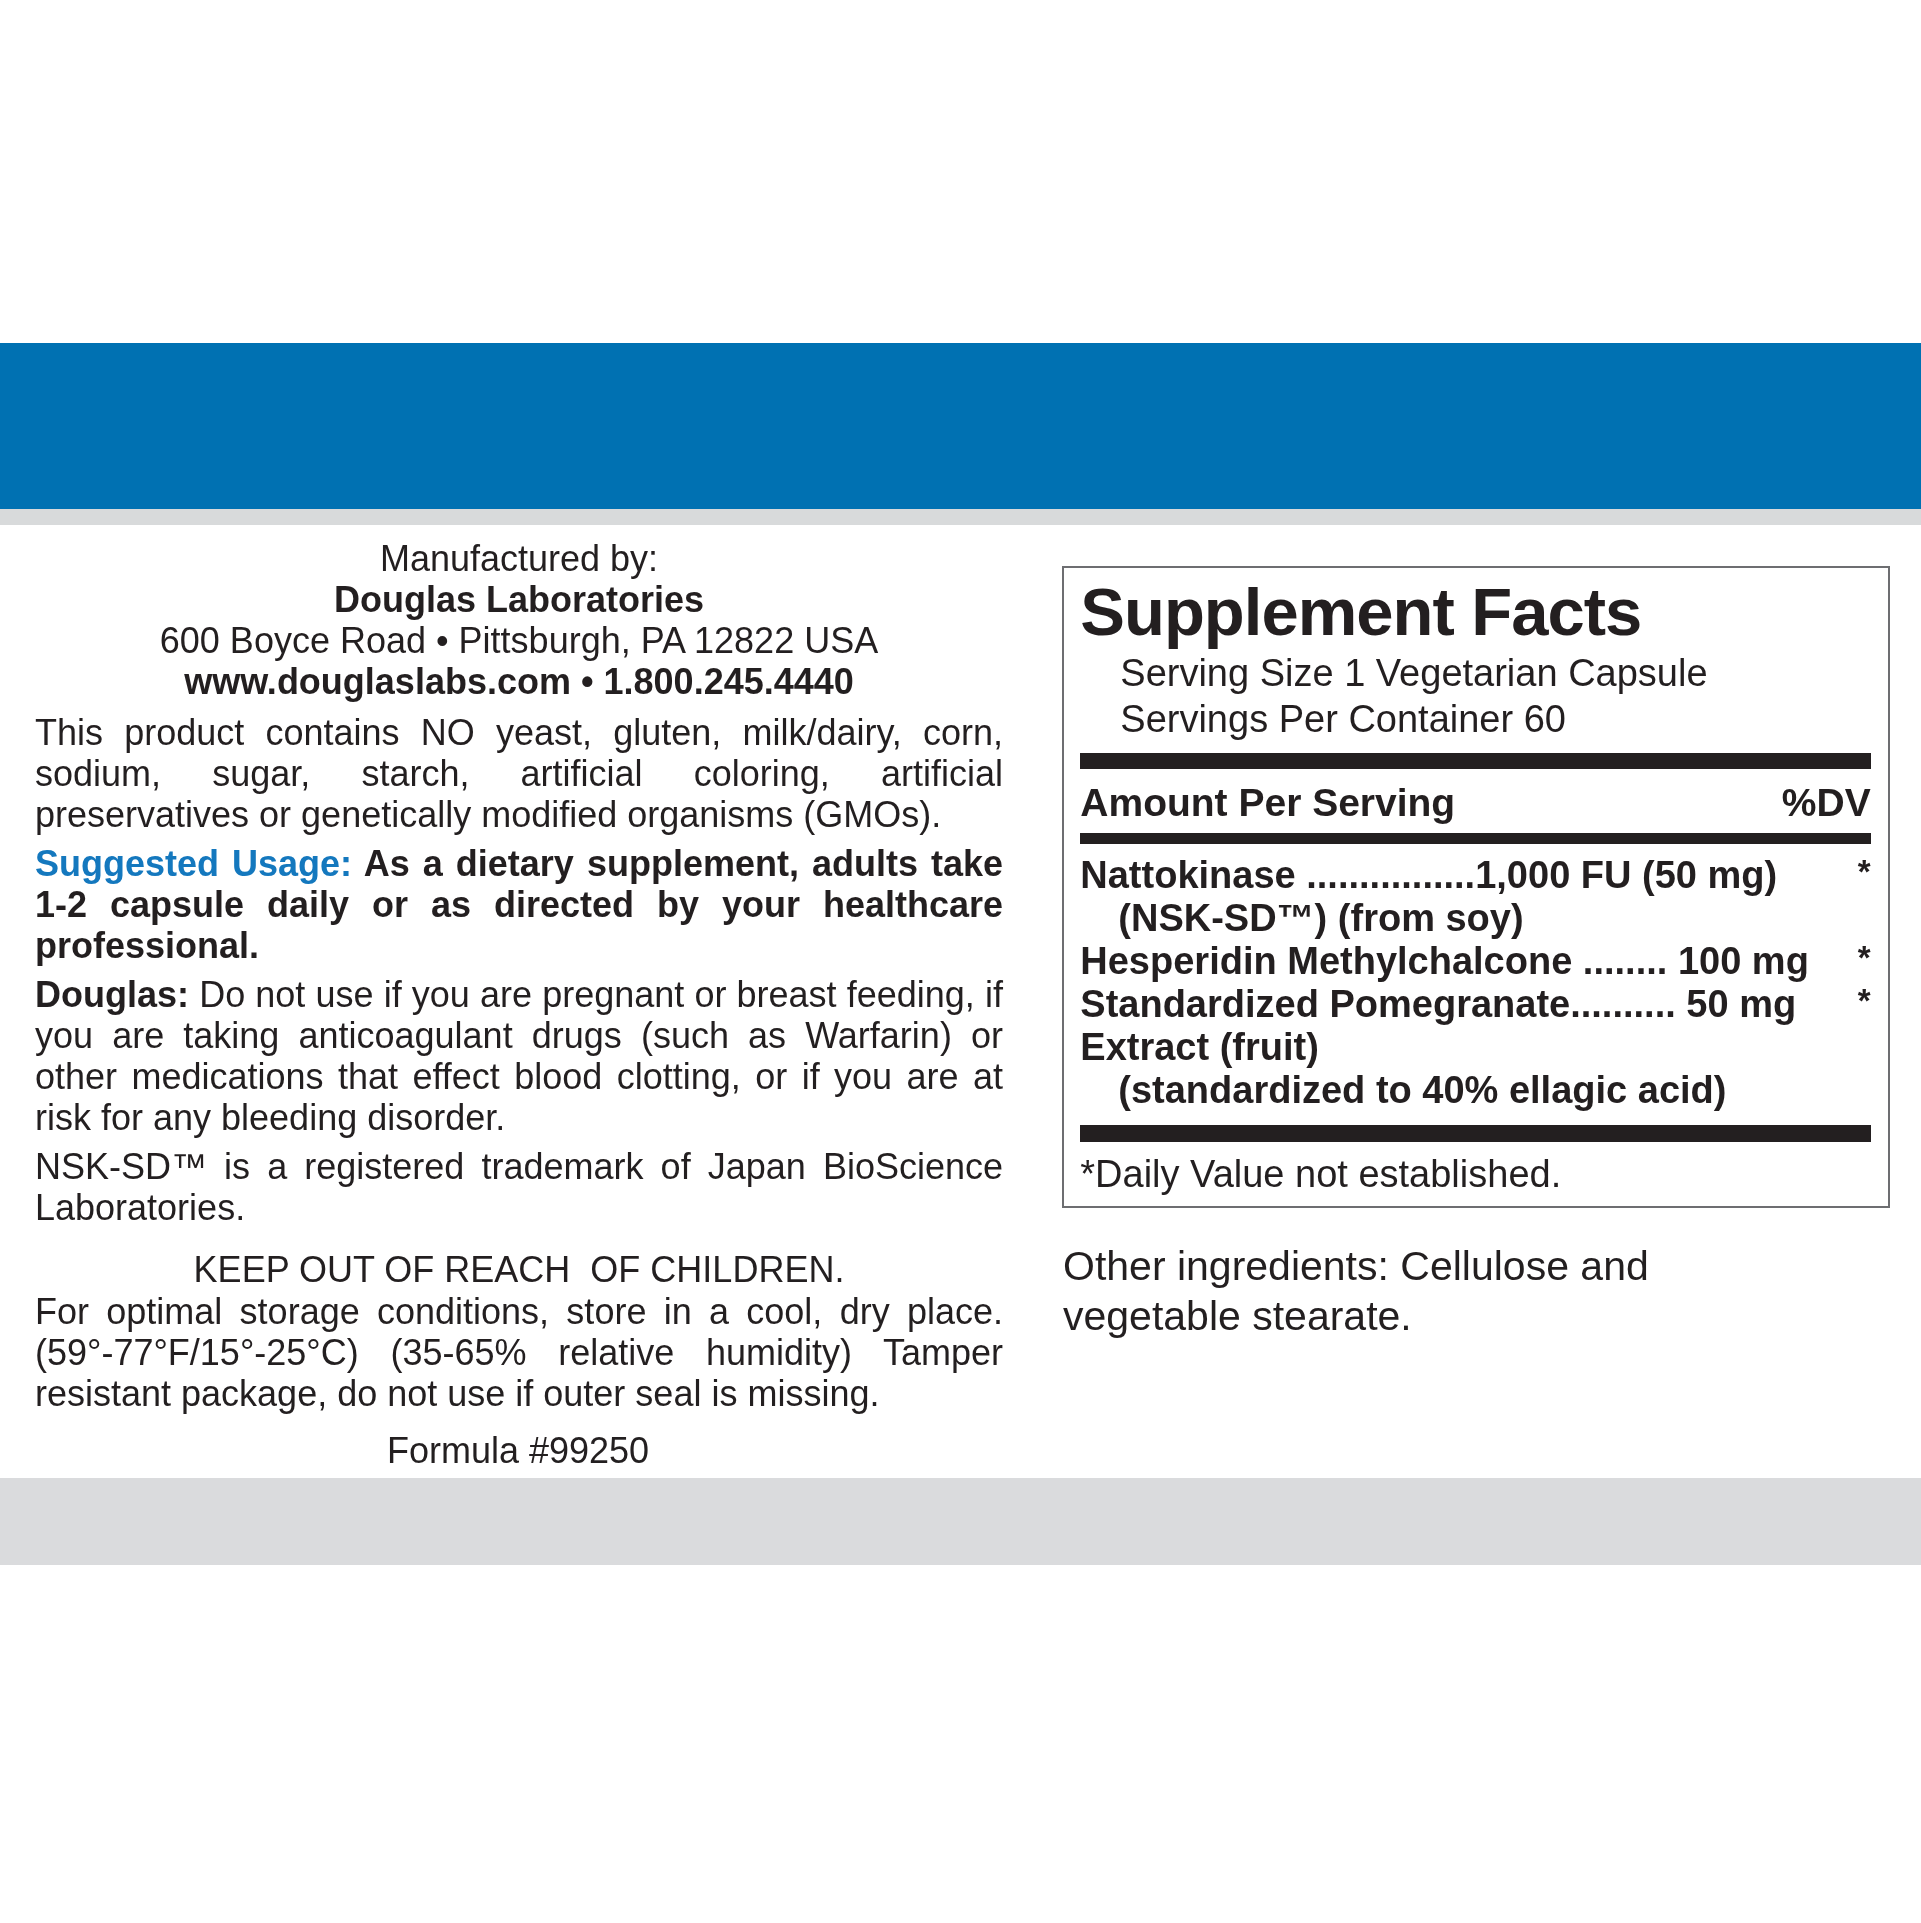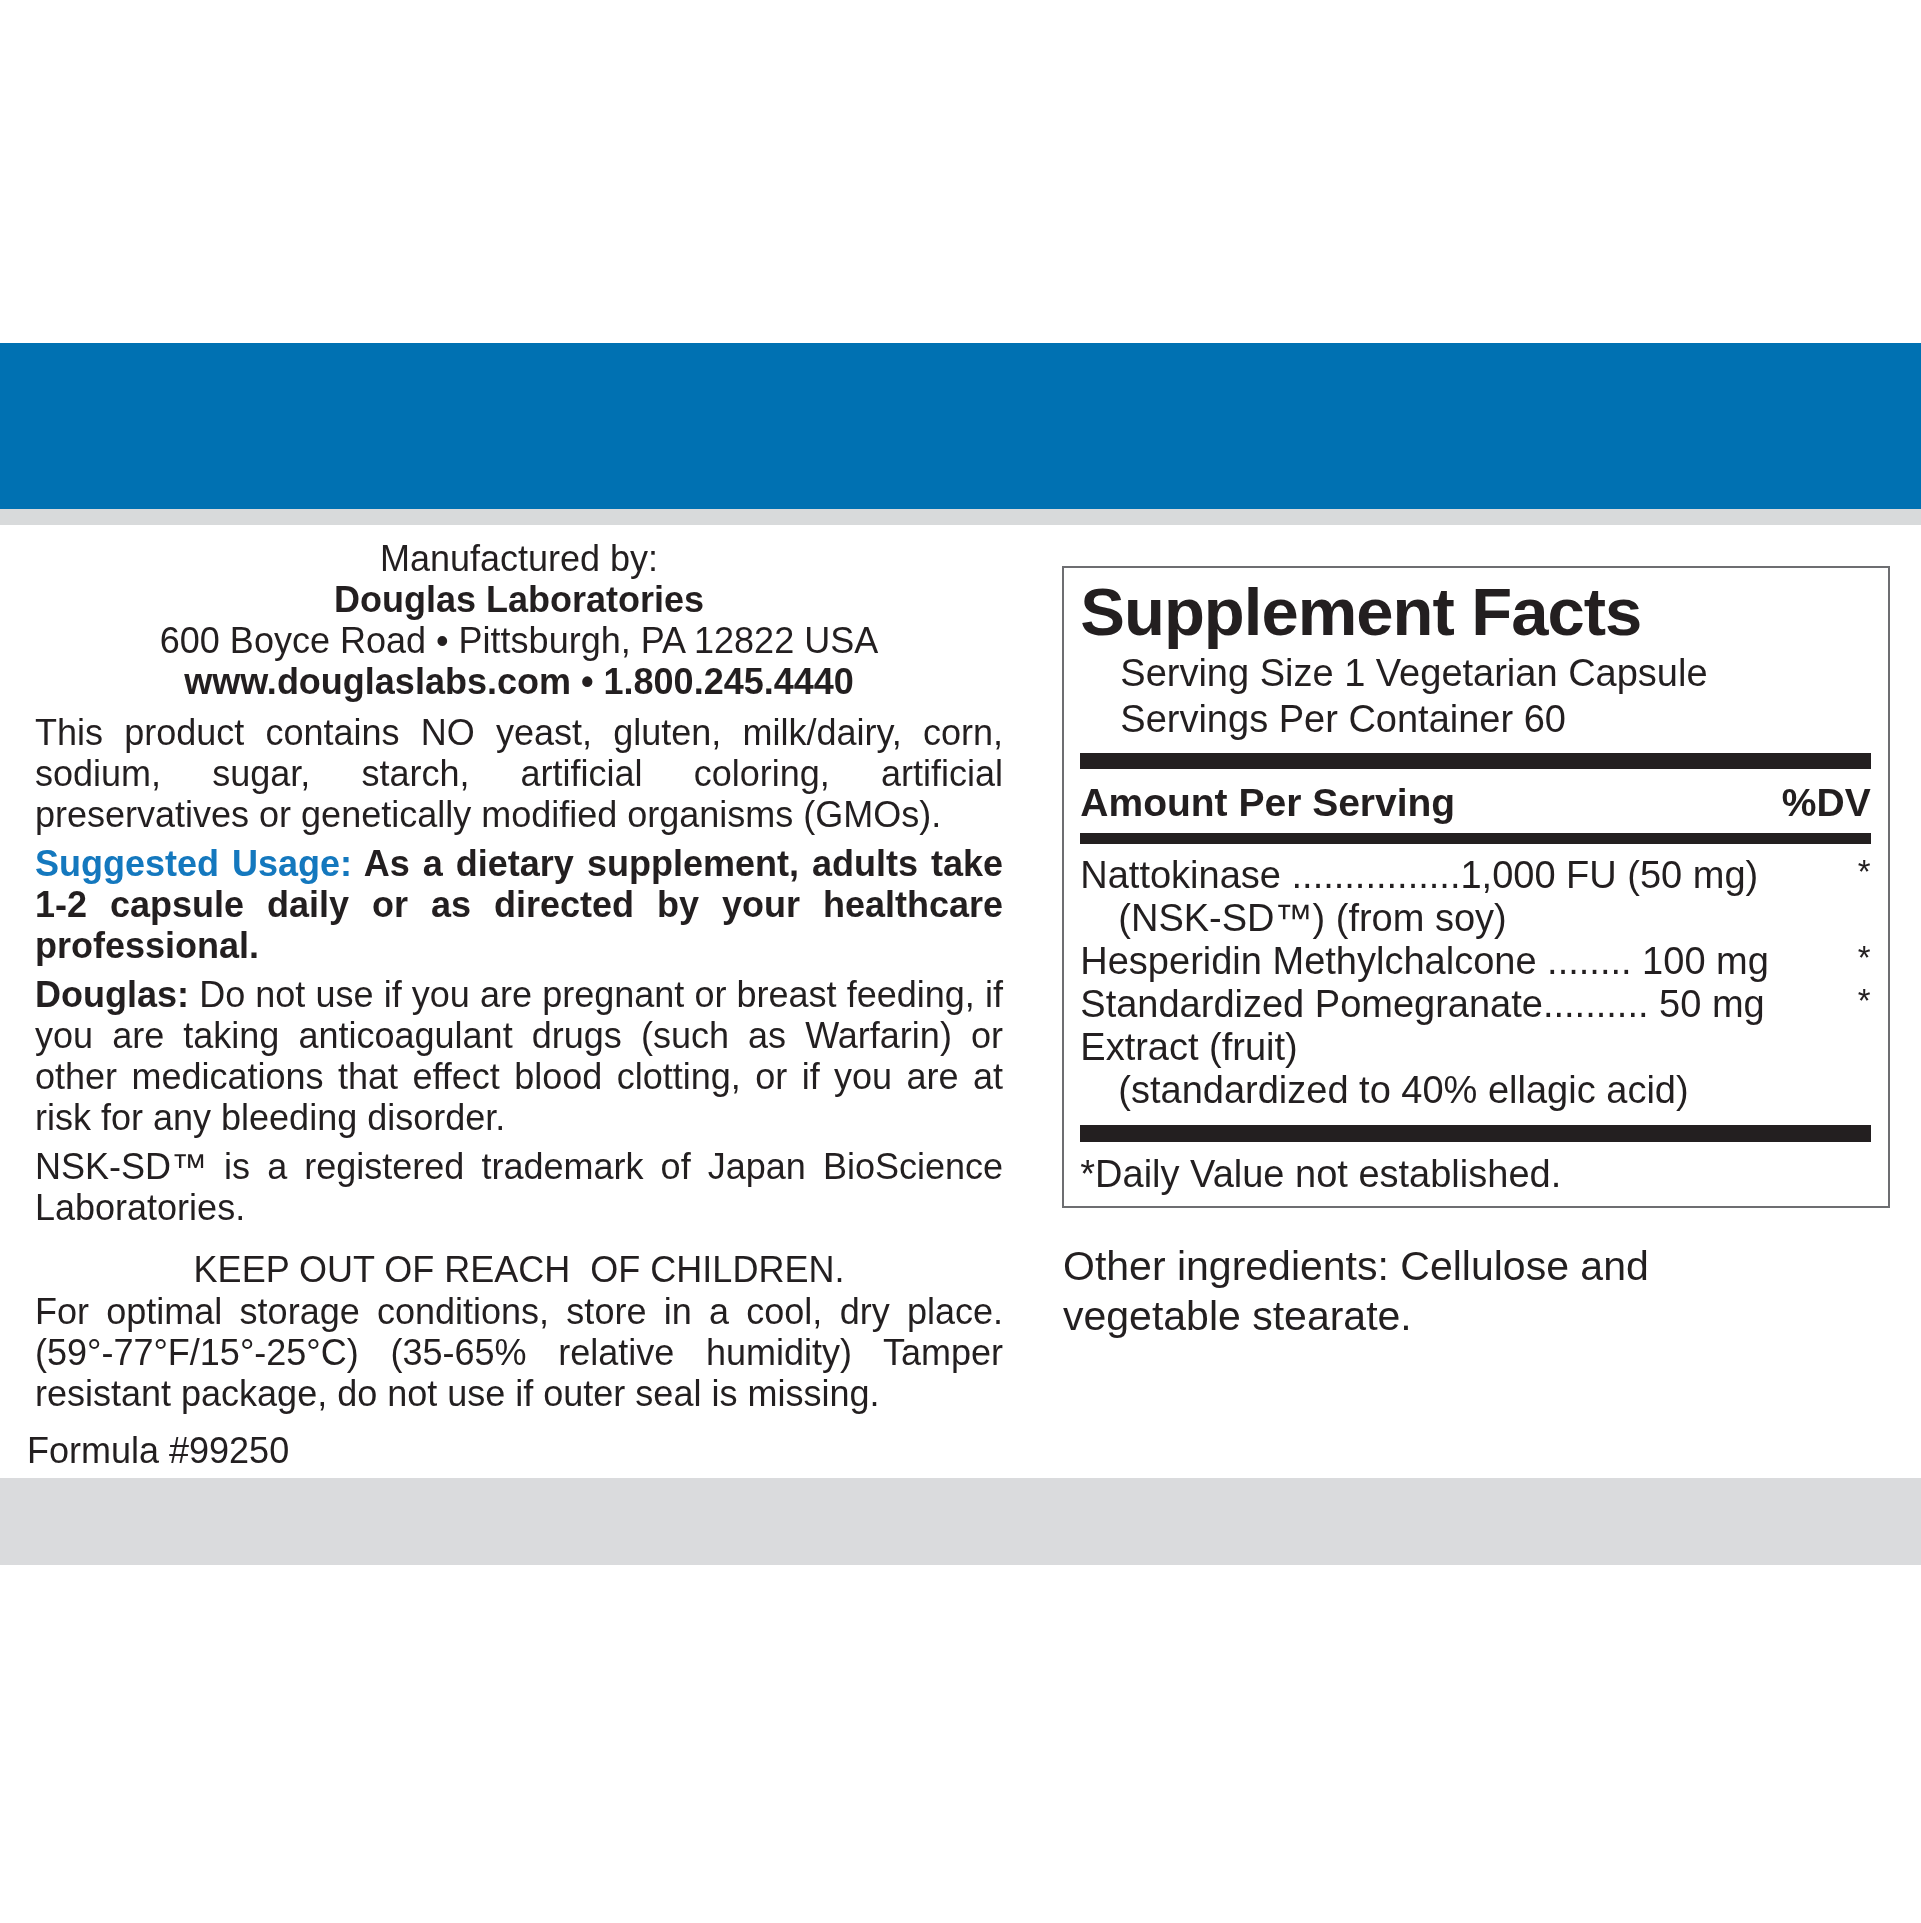--- a/index.html
+++ b/index.html
@@ -50,21 +50,21 @@
   .bold { font-weight: bold; }
   .lead-blue { font-weight: bold; }
   .keep-out {
     margin-top: 21px;
     text-align: center;
     white-space: pre-wrap;
   }
   .storage { margin-top: 1.9px; }
   .formula-line {
     margin-top: 15.4px;
-    text-align: left;
+    text-align: center;
     padding-right: 1.9px;
   }
   
   .facts-box {
     position: absolute;
     left: 1062px; top: 566px;
     width: 828px;
     box-sizing: border-box;
     border: 2.9px solid #6d6e71;
     background: #ffffff;
@@ -98,20 +98,21 @@
   .bar-medium {
     height: 10.6px;
     background: #231f20;
     margin: 8.6px 0 9.6px 0;
   }
   .sf-row {
     display: flex;
     justify-content: center;
     font-size: 38px;
     line-height: 43px;
+    font-weight: bold;
   }
   .sf-row .sf-text { flex: 1 1 auto; }
   .sf-row.indent .sf-text { padding-left: 38px; }
   .sf-dv {
     flex: 0 0 auto;
     font-size: 33px;
     position: relative;
     top: -3.8px;
     padding-left: 7.7px;
   }

